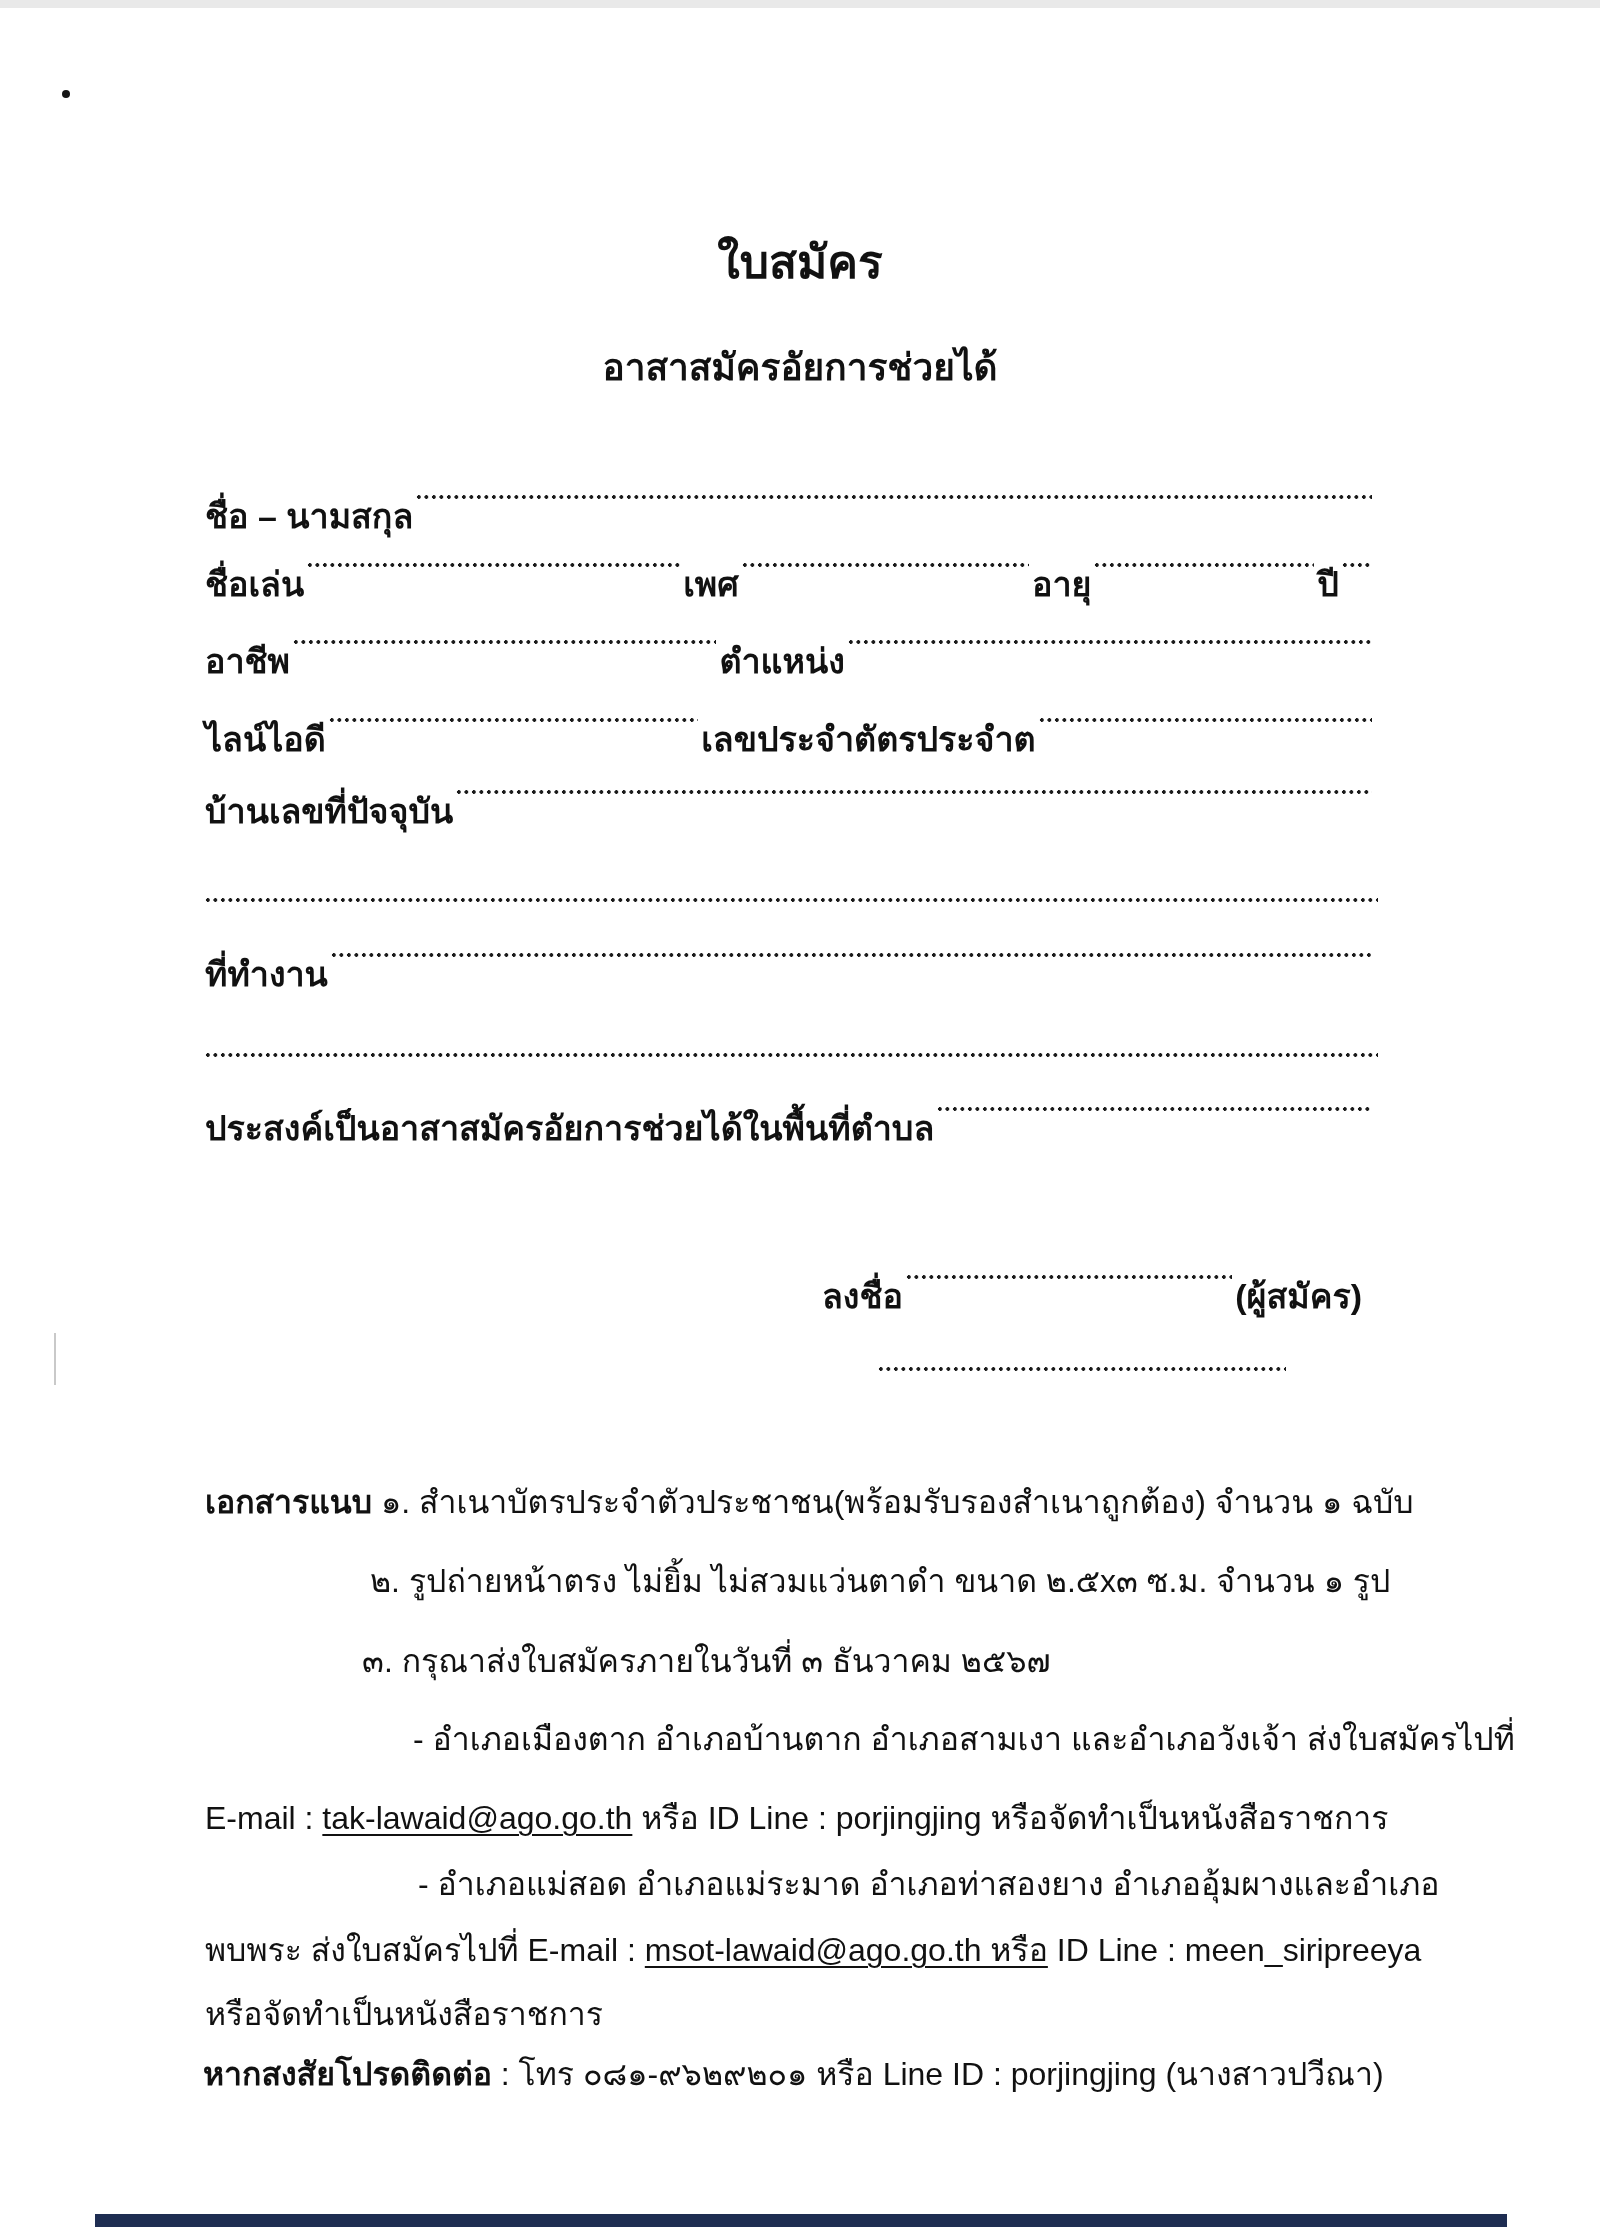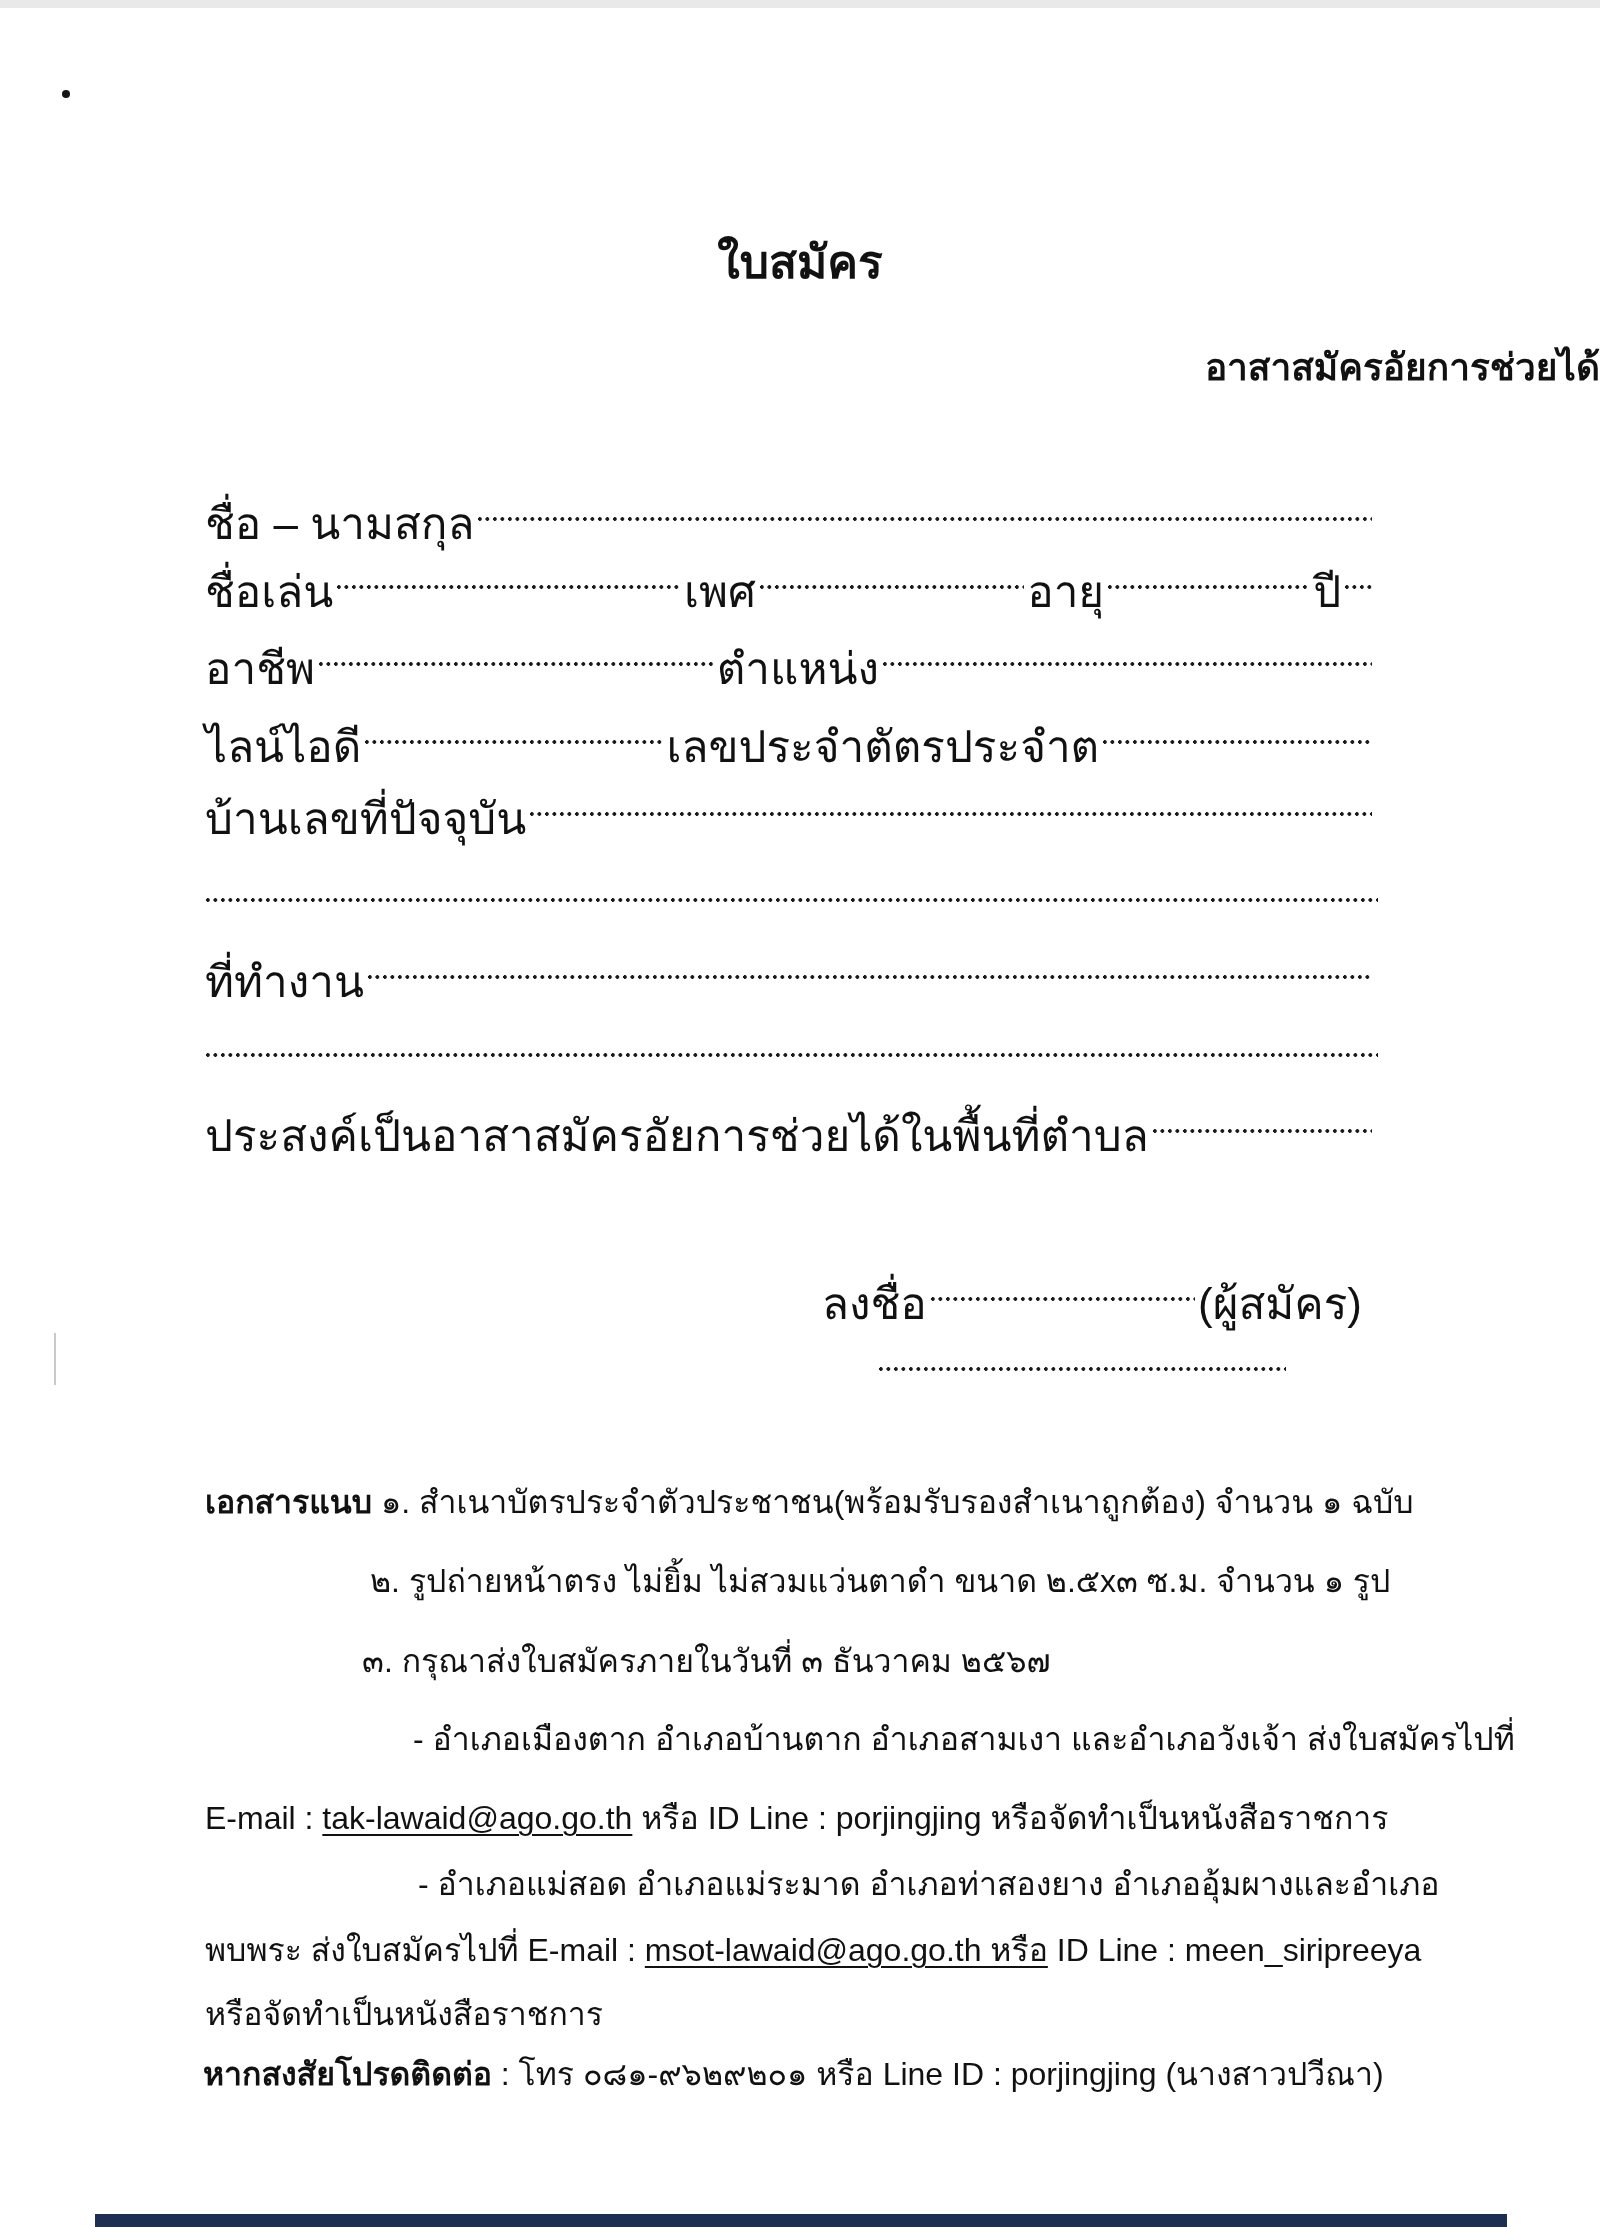--- a/index.html
+++ b/index.html
@@ -11,26 +11,26 @@
     font-family:"Liberation Sans","DejaVu Sans",sans-serif;
     color:#111;
     overflow:hidden;
   }
   .title{
     position:absolute;top:225px;left:0;width:1600px;
     text-align:center;font-size:46px;font-weight:700;line-height:1.3;
   }
   .subtitle{
     position:absolute;top:336px;left:0;width:1600px;
-    text-align:right;font-size:37px;font-weight:700;line-height:1.3;
+    text-align:center;font-size:37px;font-weight:700;line-height:1.3;
   }
   .row{
     position:absolute;left:205px;right:225px;
-    display:flex;align-items:center;
-    font-size:44px;line-height:1.35;white-space:nowrap;
+    display:flex;align-items:flex-start;
+    font-size:34px;line-height:1.35;white-space:nowrap;font-weight:bold;
   }
   .lbl{flex:0 0 auto;}
   .dots{
     flex:1 1 0;height:6px;margin:0 3px 9px 3px;
     background-image:radial-gradient(circle at 3px 3px,#1a1a1a 1.7px,rgba(0,0,0,0) 2px);
     background-size:7.5px 6px;background-repeat:repeat-x;background-position:left bottom;
   }
   .dots-line{
     position:absolute;height:6px;
     background-image:radial-gradient(circle at 3px 3px,#1a1a1a 1.7px,rgba(0,0,0,0) 2px);

